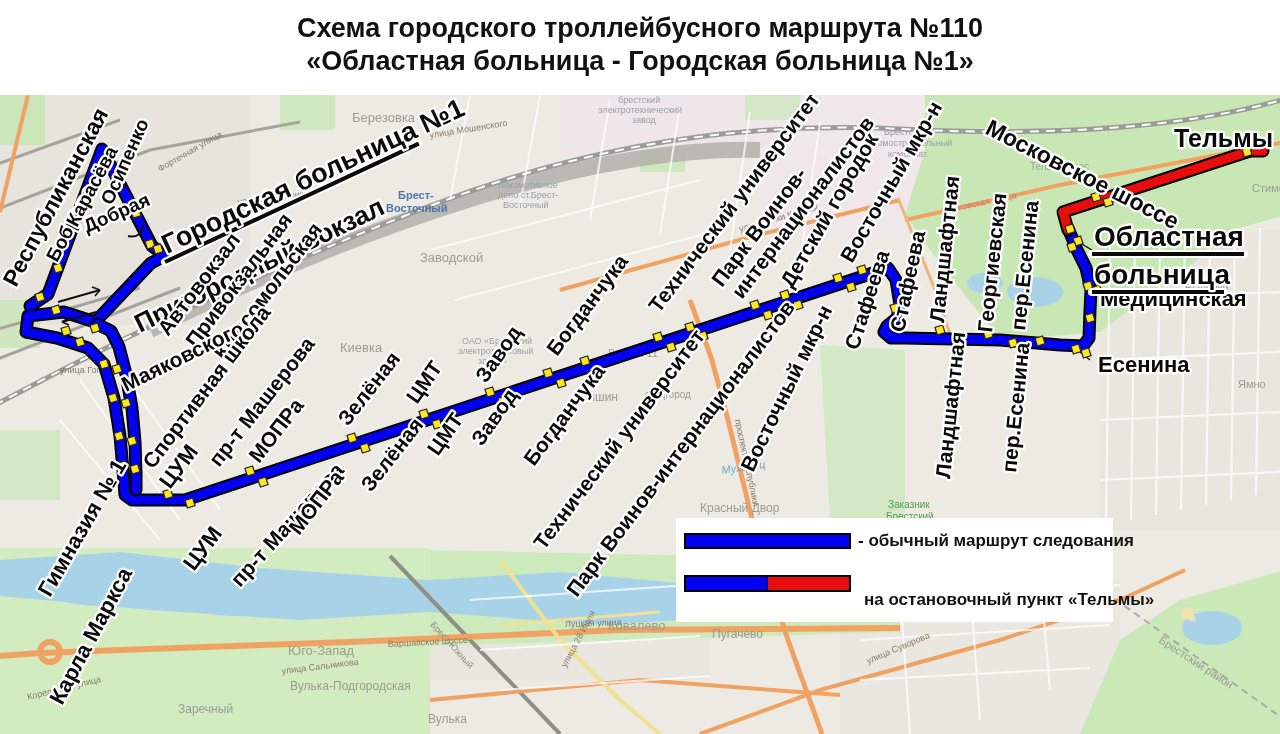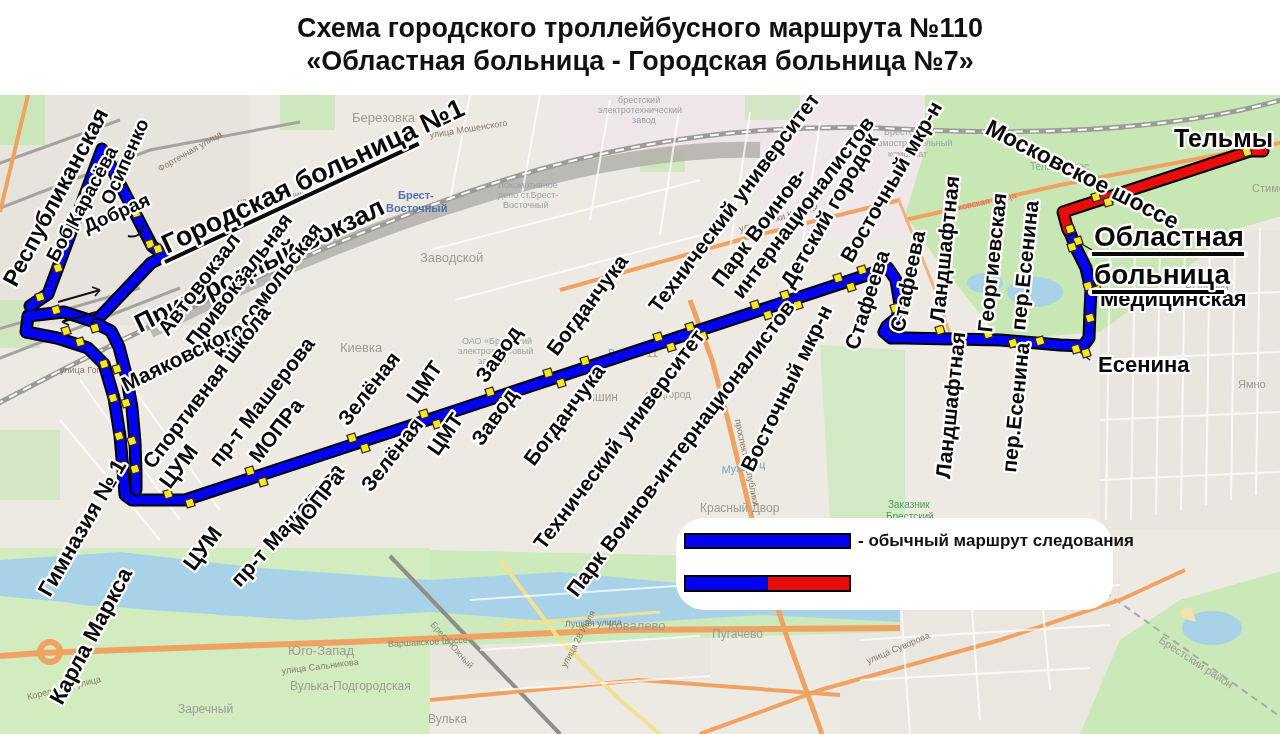--- a/index.html
+++ b/index.html
@@ -6,32 +6,32 @@
     font-family:"Liberation Sans","DejaVu Sans",sans-serif;}
   #page{position:relative;width:1280px;height:734px;background:#fff;}
   #header{position:absolute;left:0;top:0;width:1280px;height:107px;background:#fff;text-align:center;}
   .title-line{font-weight:bold;color:#111;font-size:27px;line-height:33px;}
   .title-line.first{margin-top:12px;}
   #map-wrap{position:absolute;left:0;top:95px;width:1280px;height:639px;}
   svg{display:block;}
   .stop-label{font-family:"Liberation Sans","DejaVu Sans",sans-serif;font-weight:bold;
     fill:#0a0a0a;stroke:#ffffff;stroke-width:4.5px;paint-order:stroke;stroke-linejoin:round;}
   .map-label{font-family:"Liberation Sans","DejaVu Sans",sans-serif;}
-  #legend{position:absolute;left:676px;top:518px;width:437px;height:92px;background:#fff;border-radius:28px;}
+  #legend{position:absolute;left:676px;top:518px;width:437px;height:104px;background:#fff;}
   .legend-bar{position:absolute;left:8px;width:167px;height:16px;border:2px solid #000;box-sizing:border-box;display:flex;}
   .legend-text{position:absolute;left:182px;font-size:17px;font-weight:bold;color:#111;white-space:nowrap;}
 </style>
 </head>
 <body>
 
 <div id="page">
 
   <div id="header">
     <div class="title-line first">Схема городского троллейбусного маршрута №110</div>
-    <div class="title-line">«Областная больница - Городская больница №7»</div>
+    <div class="title-line">«Областная больница - Городская больница №1»</div>
   </div>
 
   <div id="map-wrap">
     <svg id="map-svg" width="1280" height="639" viewBox="0 95 1280 639" xmlns="http://www.w3.org/2000/svg">
 
       <g id="bg">
         <rect x="0" y="95" width="1280" height="639" fill="#eceae3"></rect>
 
         <rect x="560" y="95" width="210" height="62" fill="#f0e2ec" opacity="0.55"></rect>
         <rect x="760" y="95" width="250" height="140" fill="#f2e3ef" opacity="0.55"></rect>
@@ -318,15 +318,16 @@
 
     <div id="legend" style="top:423px;">
       <div class="legend-bar" style="top:15px;">
         <div style="flex:1;background:#0202f0;"></div>
       </div>
       <div class="legend-text" style="top:13px;">- обычный маршрут следования</div>
       <div class="legend-bar" style="top:57px;height:17px;">
         <div style="flex:1;background:#0202f0;border-right:1.5px solid #000;"></div>
         <div style="flex:1;background:#e80d0d;"></div>
       </div>
+      <div class="legend-text" style="top:72px;left:188px;">на остановочный пункт «Тельмы»</div>
     </div>
   </div>
 </div>
 
 </body></html>

